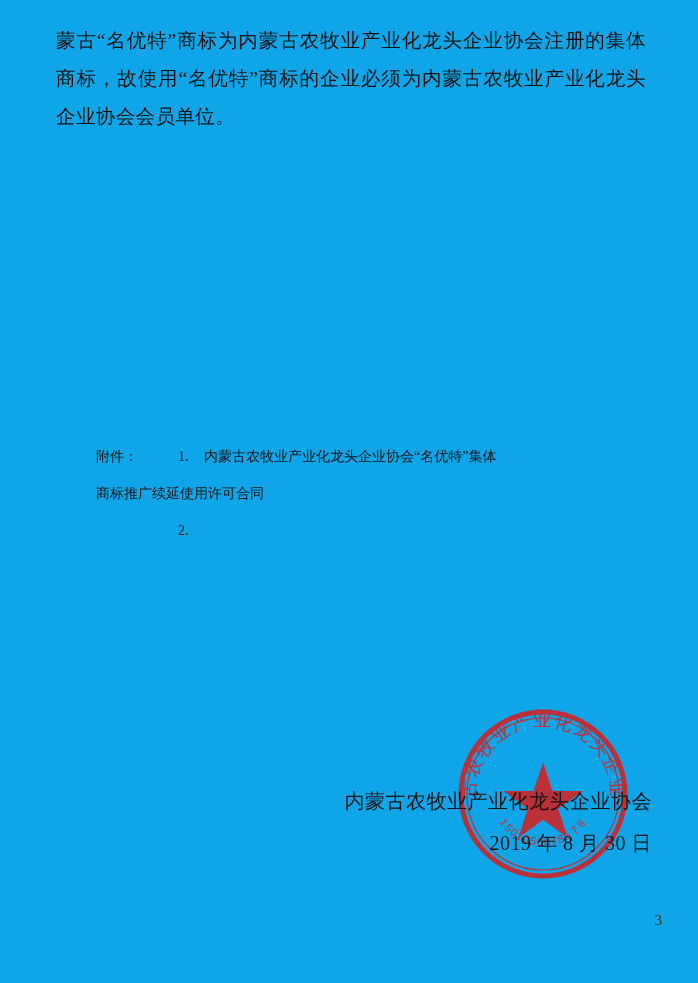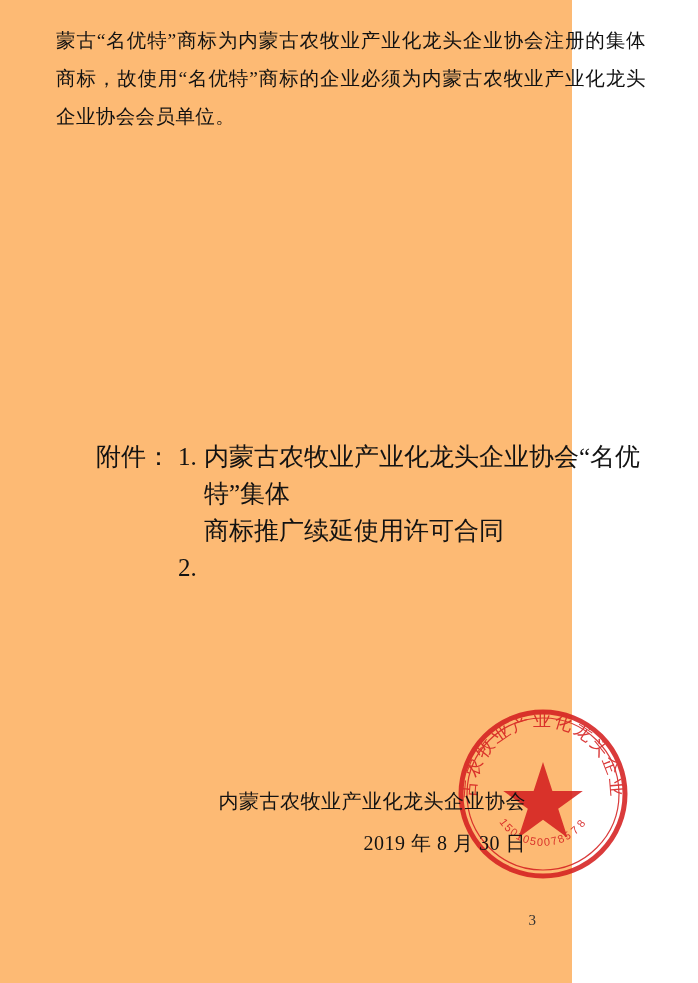--- a/index.html
+++ b/index.html
@@ -11,23 +11,23 @@
     width: 698px;
     height: 983px;
     position: relative;
     font-family: "Liberation Serif", serif;
     color: #111;
     overflow: hidden;
   }
   .page {
     position: absolute;
     left: 0; top: 0;
-    width: 572px;
+    width: 698px;
     height: 983px;
-    background: #fdba74;
+    background: #0ea5e9;
   }
   .body-text {
     position: absolute;
     left: 56px;
     top: 22px;
     width: 590px;
   }
   p.para {
     margin: 0 0 0 0;
     font-size: 19.5px;
@@ -38,41 +38,40 @@
     color: #121212;
   }
   p.para.indent {
     text-indent: 39px;
   }
   .attach-block {
     position: absolute;
     left: 96px;
     top: 438px;
     width: 560px;
-    font-size: 25px;
+    font-size: 14px;
     line-height: 37px;
     color: #121212;
   }
   .attach-row {
     display: flex;
     align-items: flex-start;
   }
   .attach-label {
     width: 82px;
     flex: 0 0 82px;
   }
   .attach-num {
     width: 26px;
     flex: 0 0 26px;
   }
   .attach-text {
     flex: 1 1 auto;
   }
   .attach-cont {
-    margin-left: 108px;
   }
   .signature {
     position: absolute;
     right: 46px;
     top: 780px;
     text-align: right;
     font-size: 20px;
     line-height: 42px;
     color: #121212;
     letter-spacing: 0.5px;

